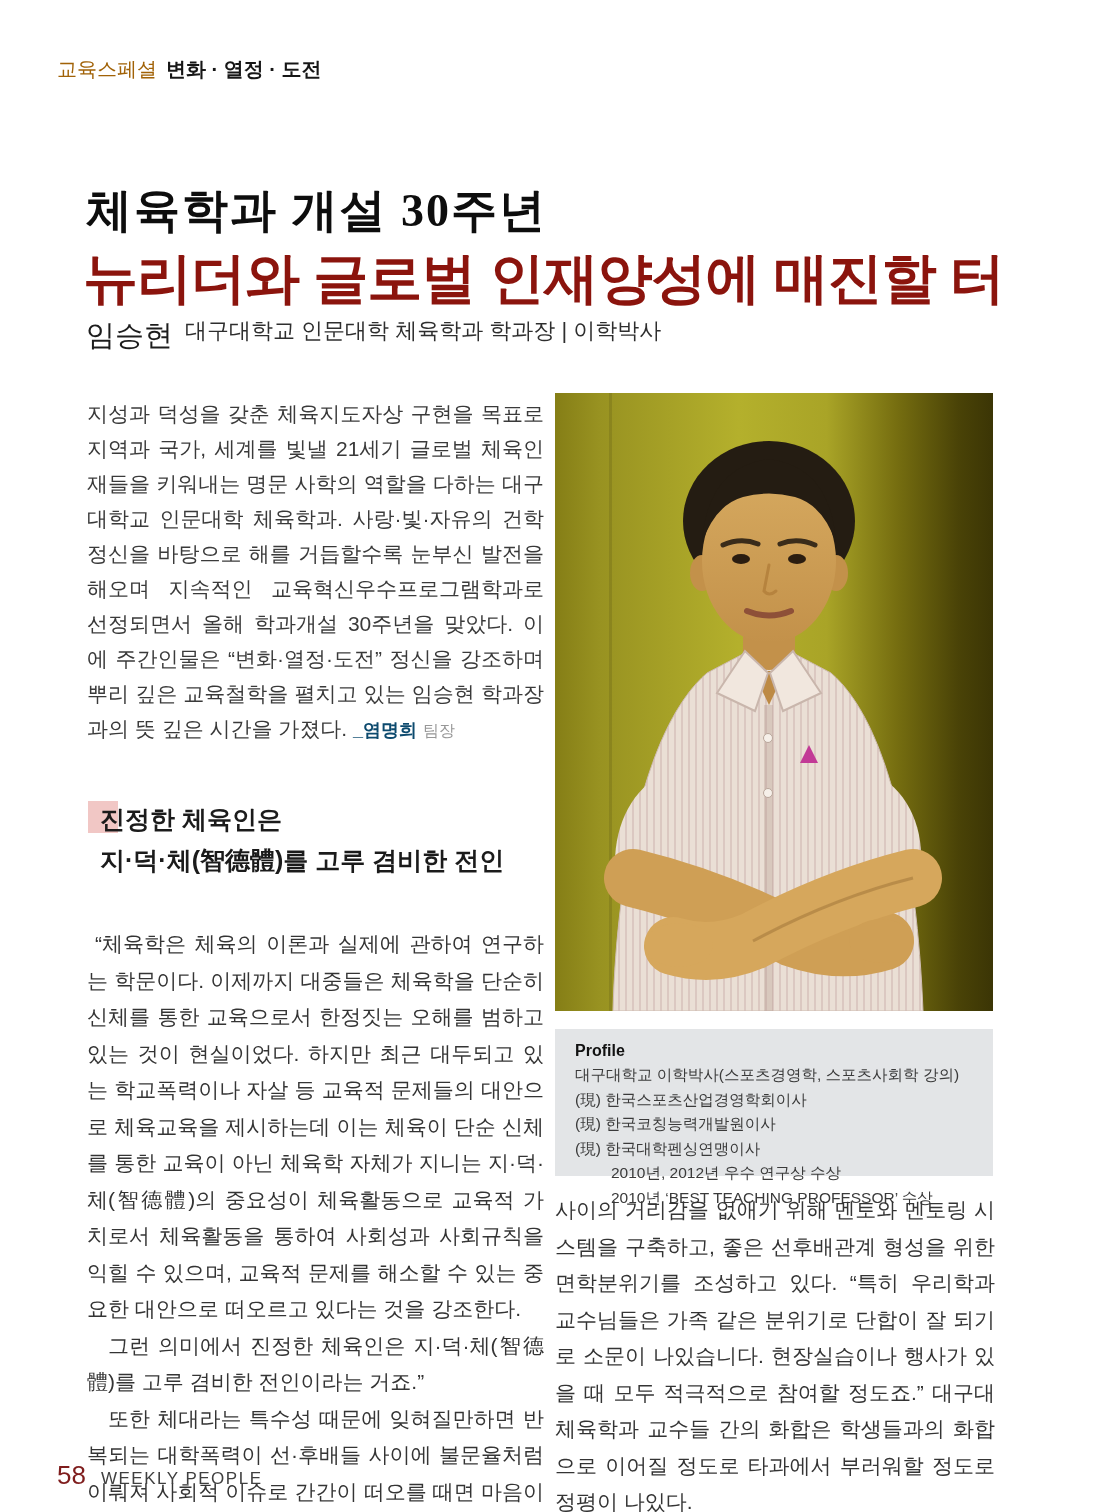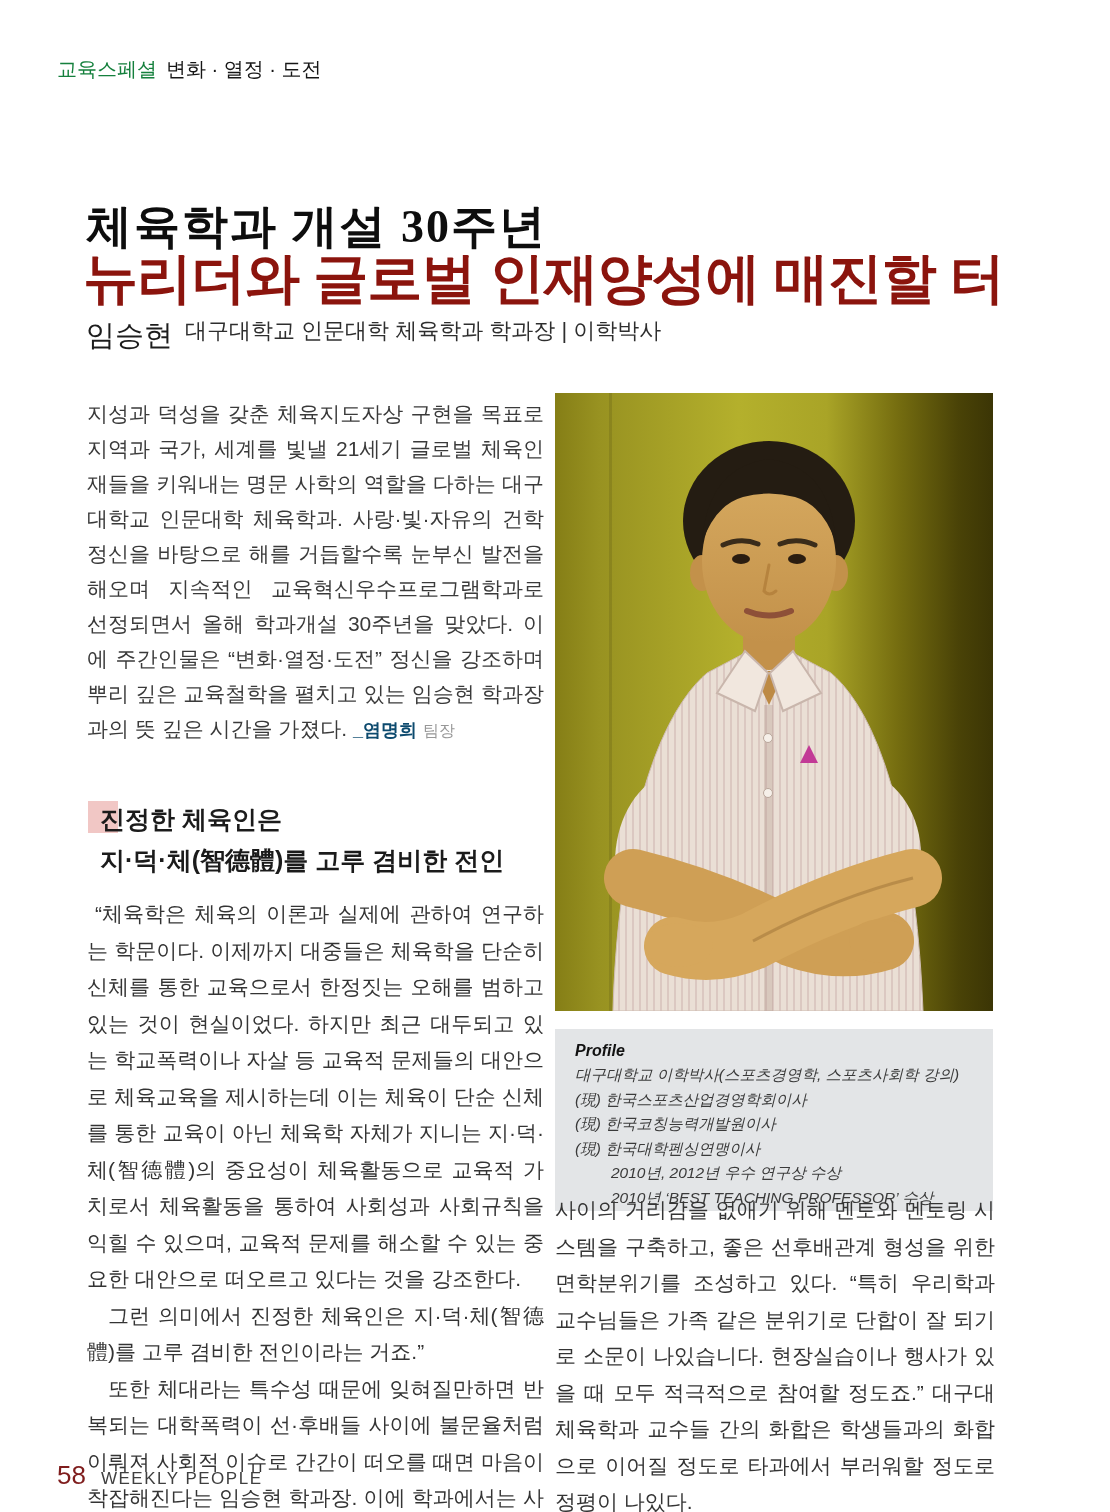--- a/index.html
+++ b/index.html
@@ -3,26 +3,26 @@
 <meta charset="utf-8">
 <style>
   html,body { margin:0; padding:0; background:#ffffff; }
   .page {
     position:relative; width:1110px; height:1512px; background:#ffffff;
     font-family:"Liberation Sans", sans-serif; color:#222; overflow:hidden;
   }
 
   
   .header { position:absolute; left:57px; top:56px; font-size:20px; white-space:nowrap; }
-  .header .section { color:#15803d; font-weight:400; }
-  .header .series { font-weight:400; color:#161616; margin-left:9px; }
+  .header .section { color:#a16207; font-weight:400; }
+  .header .series { font-weight:700; color:#161616; margin-left:9px; }
 
   
   .kicker {
-    position:absolute; left:86px; top:196px;
+    position:absolute; left:86px; top:180px;
     font-family:"Liberation Serif", serif;
     font-size:46px; font-weight:800; color:#0d0d0d; letter-spacing:2px; white-space:nowrap;
   }
   .title {
     position:absolute; left:83px; top:242px;
     font-size:55px; font-weight:800; color:#8b140d; letter-spacing:-1px; white-space:nowrap;
   }
   .byline { position:absolute; left:86px; top:316px; display:flex; align-items:flex-end; gap:12px; white-space:nowrap; }
   .byline .name { font-size:29px; color:#1c1c1c; line-height:1; font-weight:500; }
   .byline .affil { font-size:22px; color:#2e2e2e; padding-bottom:4px; font-weight:500; }
@@ -42,26 +42,26 @@
   
   .subhead { position:absolute; left:87px; top:799px; }
   .subhead .sq { position:absolute; left:1px; top:2px; width:30px; height:32px; background:#f1c7c5; }
   .subhead .lines { position:relative; margin-left:13px; font-size:25px; font-weight:700; line-height:41px; color:#1b1b1b; white-space:nowrap; }
 
   
   .body-left  { position:absolute; left:87px;  top:896px;  width:457px; }
   .body-right { position:absolute; left:555px; top:1192px; width:440px; }
   .body-col p { margin:0; font-size:21px; line-height:36.5px; text-align:justify; color:#343434; }
   .body-col p.indent { text-indent:21px; }
-  .body-col p.small-indent { text-indent:8px; }
+  .body-col p.small-indent { text-indent:8px;margin-top:30px; }
 
   
   .profile {
-    position:absolute; left:555px; top:1029px; width:438px; height:182px;
-    background:#e3e5e7; box-sizing:border-box; padding:13px 20px;font-style:italic;
+    position:absolute; left:555px; top:1029px; width:438px; height:147px;
+    background:#e3e5e7; box-sizing:border-box; padding:13px 20px;
   }
   .profile .ptitle { font-size:16px; font-weight:700; color:#111; margin-bottom:3px; }
   .profile .pline { font-size:15.5px; line-height:24.5px; color:#3a3a3a; white-space:nowrap; }
   .profile .pline.pindent { padding-left:36px; }
 
   
   .footer { position:absolute; left:57px; top:1460px; display:flex; align-items:baseline; gap:15px; }
   .footer .pnum { font-size:26px; color:#7f1d1d; font-weight:500; }
   .footer .pmag { font-size:17px; color:#3f3f3f; letter-spacing:1.5px; }
 </style>

